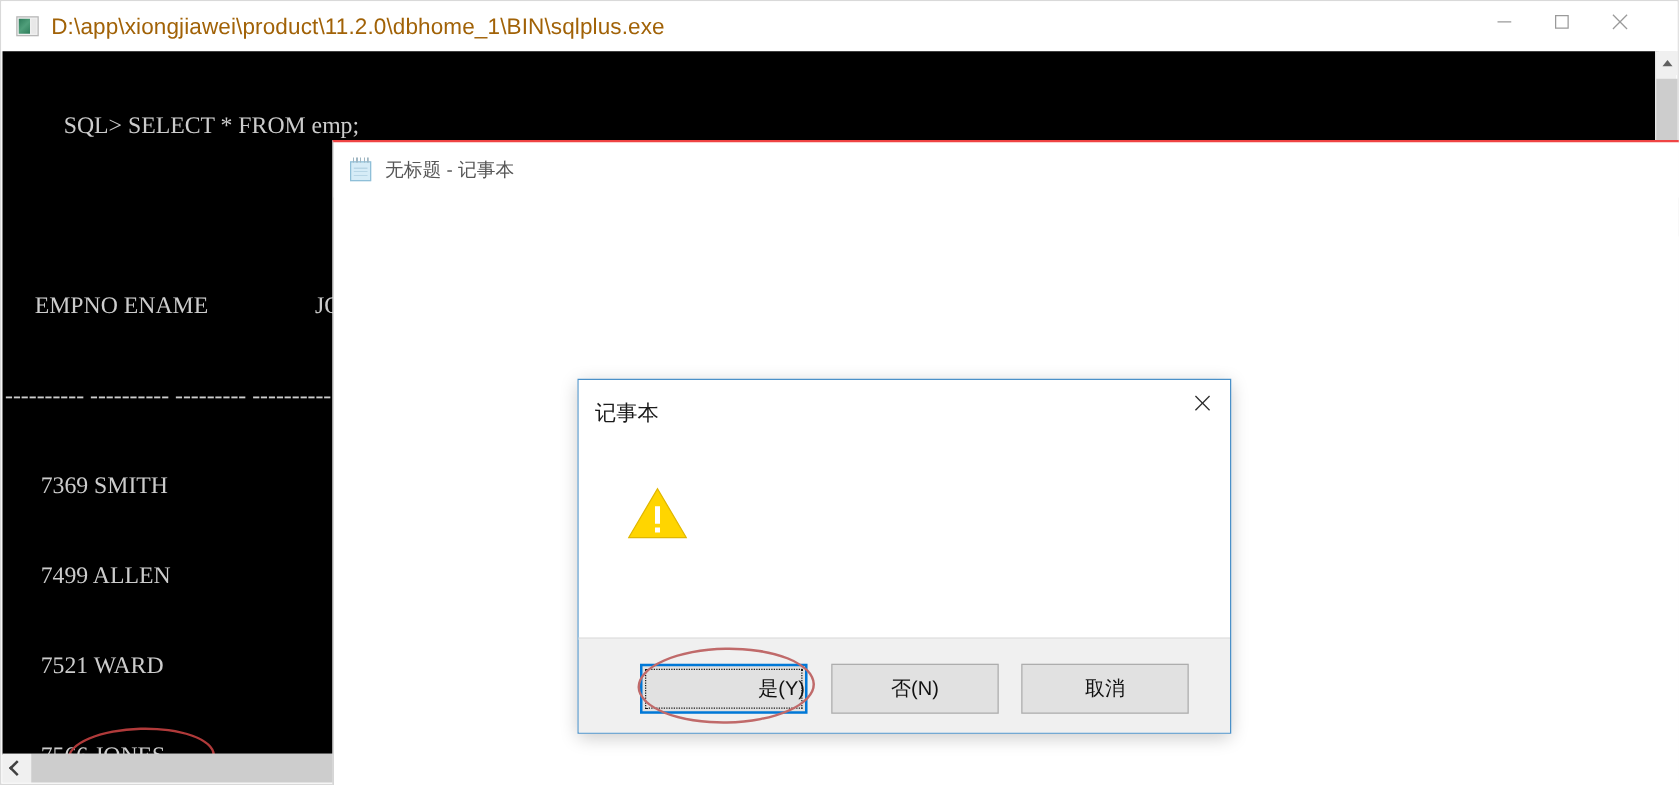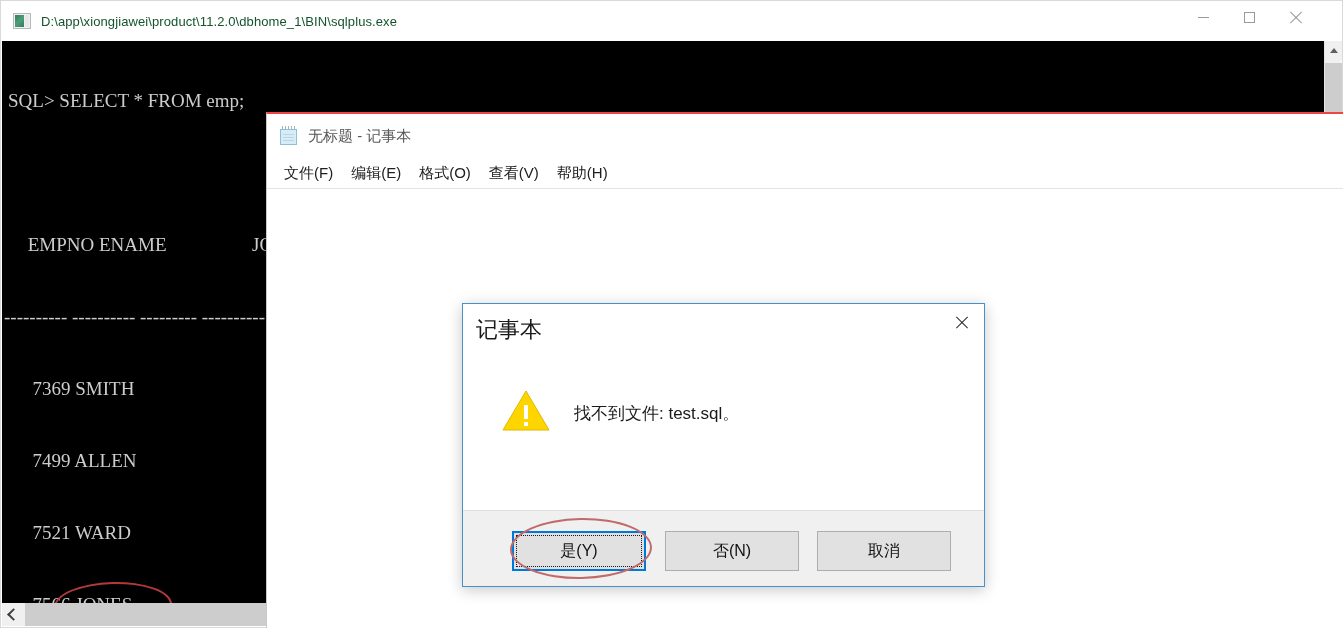--- a/index.html
+++ b/index.html
@@ -49,22 +49,22 @@
     background: linear-gradient(135deg, #2e7d5b 0%, #4f9e7a 50%, #2e7d5b 100%);
   }
   #console-title-icon::after {
     content: "";
     position: absolute;
     left: 11px; top: 1px;
     width: 4px; height: 12px;
     background: #e8e8e8;
   }
   #console-title-text {
-    font-size: 13px;
-    color: #14532d;
+    font-size: 18px;
+    color: #a16207;
     font-family: "Liberation Sans", "DejaVu Sans", sans-serif;
     white-space: nowrap;
     letter-spacing: 0.1px;
   }
   .win-ctrl {
     position: absolute;
     top: 0;
     width: 46px; height: 32px;
     display: flex; align-items: center; justify-content: center;
   }
@@ -246,21 +246,21 @@
     box-sizing: border-box;
     box-shadow: 0 3px 14px rgba(0,0,0,0.22);
   }
   #dialog-titlebar {
     position: relative;
     height: 52px;
     display: flex; align-items: center;
     background: #ffffff;
   }
   #dialog-title-text {
-    font-size: 22px;
+    font-size: 17px;
     color: #1a1a1a;
     margin-left: 13px;
   }
   #dialog-close {
     position: absolute;
     right: 0; top: 0;
     width: 46px; height: 36px;
     display: flex; align-items: center; justify-content: center;
   }
   .dlg-close-glyph {
@@ -318,20 +318,21 @@
     font-size: 16px;
     color: #111111;
     display: flex; align-items: center; justify-content: center;
     cursor: default;
     font-family: "Liberation Sans", "DejaVu Sans", sans-serif;
   }
   #btn-yes {
     left: 49px;
     border: 2px solid #0078d7;
     background: #e1e1e1;
+    justify-content: flex-end;
   }
   #btn-yes .focus-rect {
     position: absolute;
     left: 2px; top: 2px; right: 2px; bottom: 2px;
     border: 1px dotted #1a1a1a;
     pointer-events: none;
   }
   #btn-no     { left: 202px; }
   #btn-cancel { left: 354px; }
 
@@ -362,21 +363,21 @@
     <div class="win-ctrl" id="btn-max">
       <span class="ctrl-max-glyph"></span>
     </div>
     <div class="win-ctrl" id="btn-close">
       <span class="ctrl-close-glyph"></span>
     </div>
   </div>
 
   <div id="console-body">
     <div id="console-text">
-      <div class="con-line" style="padding-left:6px;">SQL&gt; SELECT * FROM emp;</div>
+      <div class="con-line" style="padding-left:16px;margin-left:33px;">SQL&gt; SELECT * FROM emp;</div>
       <div class="con-blank"></div>
       <div class="con-line" style="padding-left:2px;">     EMPNO ENAME                  JOB              MGR HIREDATE         SAL       COMM     DEPTNO</div>
       <div class="con-line" style="padding-left:2px;">---------- ---------- --------- ---------- --------- ---------- ---------- ----------</div>
       <div class="con-line" style="padding-left:2px;">      7369 SMITH</div>
       <div class="con-line" style="padding-left:2px;">      7499 ALLEN</div>
       <div class="con-line" style="padding-left:2px;">      7521 WARD</div>
       <div class="con-line" style="padding-left:2px;">      7566 JONES</div>
       
       
       
@@ -414,27 +415,20 @@
 <div id="notepad-window">
   <div id="notepad-titlebar">
     <div id="notepad-icon">
       <span class="np-page"></span>
       <span class="np-rings"></span>
       <span class="np-lines"></span>
     </div>
     <div id="notepad-title-text">无标题 - 记事本</div>
   </div>
 
-  <div id="notepad-menubar">
-    <div class="menu-item">文件(F)</div>
-    <div class="menu-item">编辑(E)</div>
-    <div class="menu-item">格式(O)</div>
-    <div class="menu-item">查看(V)</div>
-    <div class="menu-item">帮助(H)</div>
-  </div>
 
   <div id="notepad-editor"></div>
 </div>
 
 <div id="dialog">
 
   <div id="dialog-titlebar">
     <div id="dialog-title-text">记事本</div>
     <div id="dialog-close">
       <span class="dlg-close-glyph"></span>
@@ -443,21 +437,20 @@
 
   <div id="dialog-content">
     <div id="warn-icon">
       <svg width="48" height="43" viewBox="0 0 48 43">
         <polygon points="24,2 47,41 1,41" fill="#ffd500" stroke="#e0b700" stroke-width="1"></polygon>
         <rect x="22" y="16" width="4" height="14" fill="#ffffff"></rect>
         <rect x="22" y="33" width="4" height="4" fill="#ffffff"></rect>
       </svg>
     </div>
     <div id="dialog-msg">
-      <div class="dlg-msg-line">找不到文件: test.sql。</div>
     </div>
   </div>
 
   <div id="dialog-footer">
     <div class="dlg-btn" id="btn-yes">
       <span class="focus-rect"></span>
       <span>是(Y)</span>
     </div>
     <div class="dlg-btn" id="btn-cancel">
       <span>取消</span>

